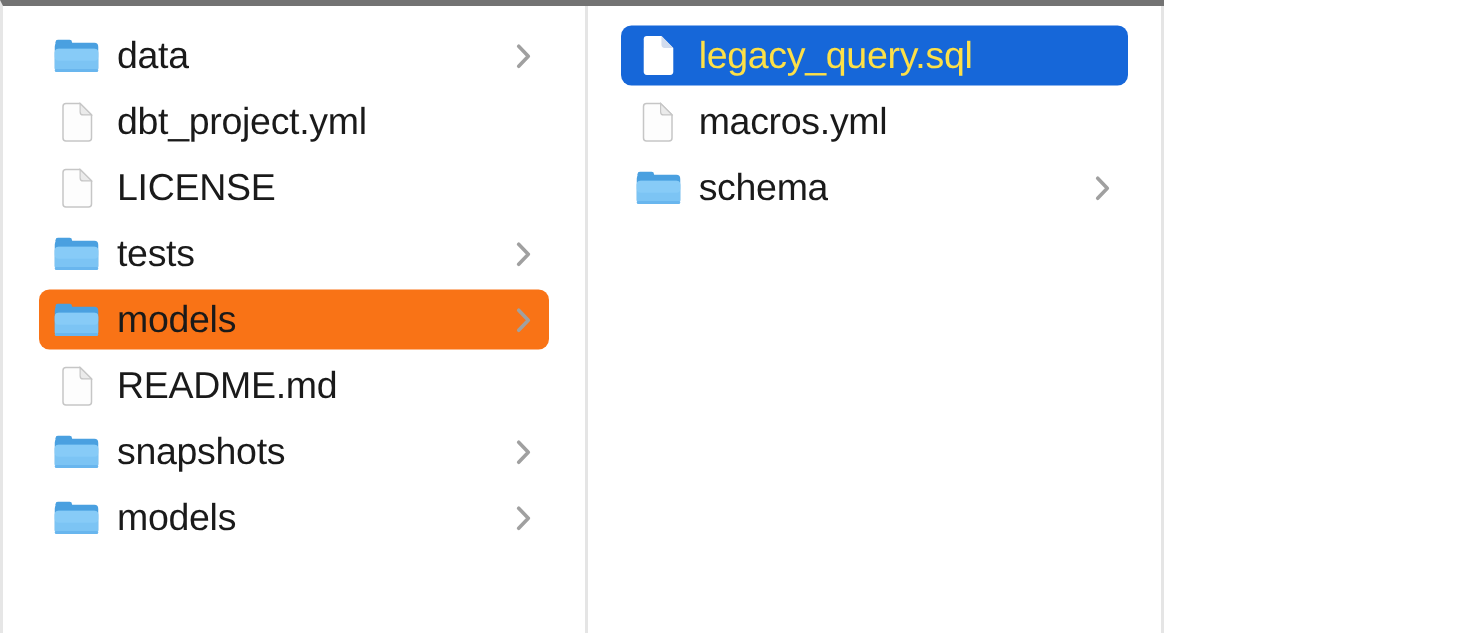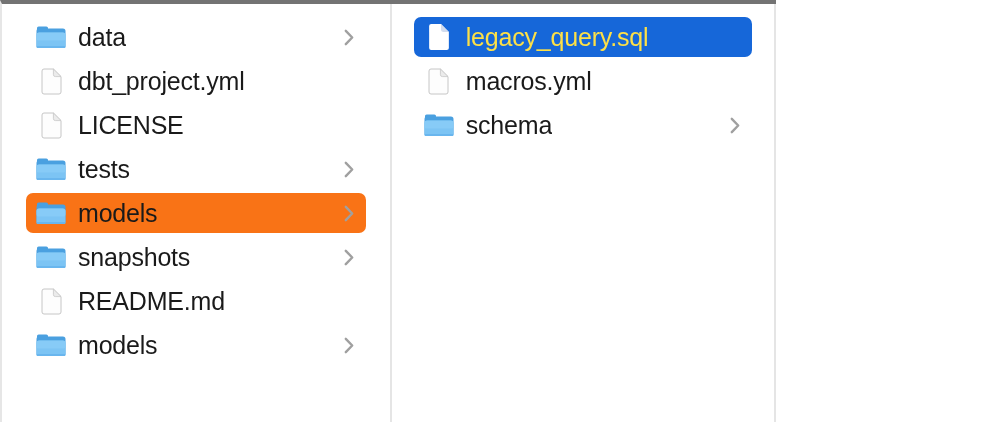--- a/index.html
+++ b/index.html
@@ -141,44 +141,44 @@
         </span>
     <span class="label">models</span>
     <span class="chevron">
           <svg width="10" height="17" viewBox="0 0 10 17" aria-hidden="true">
             <path d="M1.8 1.8 L8.2 8.5 L1.8 15.2" fill="none" stroke="#a0a0a0" stroke-width="2.4" stroke-linecap="round" stroke-linejoin="round"></path>
           </svg>
         </span>
   </div>
       <div class="row">
     <span class="icon">
+          <svg width="21" height="27" viewBox="0 0 21 27" aria-hidden="true">
+            <path d="M1 3 a2 2 0 0 1 2 -2 h9.4 L20 8.6 V24 a2 2 0 0 1 -2 2 H3 a2 2 0 0 1 -2 -2 Z" fill="#fdfdfd" stroke="#c6c6c6" stroke-width="1"></path>
+            <path d="M12.4 1 v5.6 a2 2 0 0 0 2 2 H20 Z" fill="#ebebeb" stroke="#c6c6c6" stroke-width="0.8"></path>
+          </svg>
+        </span>
+    <span class="label">README.md</span>
+
+  </div>
+      <div class="row">
+    <span class="icon">
           <svg width="30" height="24" viewBox="0 0 30 24" aria-hidden="true">
             <rect x="1" y="1.5" width="11" height="6" rx="1.6" fill="#4aa0e0"></rect>
             <rect x="0.5" y="3.5" width="29" height="19.5" rx="2.6" fill="#4aa0e0"></rect>
             <rect x="0.5" y="7.5" width="29" height="15.5" rx="2.6" fill="#7cc4f4"></rect>
             <rect x="0.5" y="7.5" width="29" height="8" rx="2.6" fill="#8acdf8" opacity="0.8"></rect>
             <rect x="0.5" y="21" width="29" height="2" rx="1" fill="#69b6ee"></rect>
           </svg>
         </span>
     <span class="label">snapshots</span>
     <span class="chevron">
           <svg width="10" height="17" viewBox="0 0 10 17" aria-hidden="true">
             <path d="M1.8 1.8 L8.2 8.5 L1.8 15.2" fill="none" stroke="#a0a0a0" stroke-width="2.4" stroke-linecap="round" stroke-linejoin="round"></path>
           </svg>
         </span>
-  </div>
-      <div class="row">
-    <span class="icon">
-          <svg width="21" height="27" viewBox="0 0 21 27" aria-hidden="true">
-            <path d="M1 3 a2 2 0 0 1 2 -2 h9.4 L20 8.6 V24 a2 2 0 0 1 -2 2 H3 a2 2 0 0 1 -2 -2 Z" fill="#fdfdfd" stroke="#c6c6c6" stroke-width="1"></path>
-            <path d="M12.4 1 v5.6 a2 2 0 0 0 2 2 H20 Z" fill="#ebebeb" stroke="#c6c6c6" stroke-width="0.8"></path>
-          </svg>
-        </span>
-    <span class="label">README.md</span>
-
   </div>
       <div class="row">
     <span class="icon">
           <svg width="30" height="24" viewBox="0 0 30 24" aria-hidden="true">
             <rect x="1" y="1.5" width="11" height="6" rx="1.6" fill="#4aa0e0"></rect>
             <rect x="0.5" y="3.5" width="29" height="19.5" rx="2.6" fill="#4aa0e0"></rect>
             <rect x="0.5" y="7.5" width="29" height="15.5" rx="2.6" fill="#7cc4f4"></rect>
             <rect x="0.5" y="7.5" width="29" height="8" rx="2.6" fill="#8acdf8" opacity="0.8"></rect>
             <rect x="0.5" y="21" width="29" height="2" rx="1" fill="#69b6ee"></rect>
           </svg>

